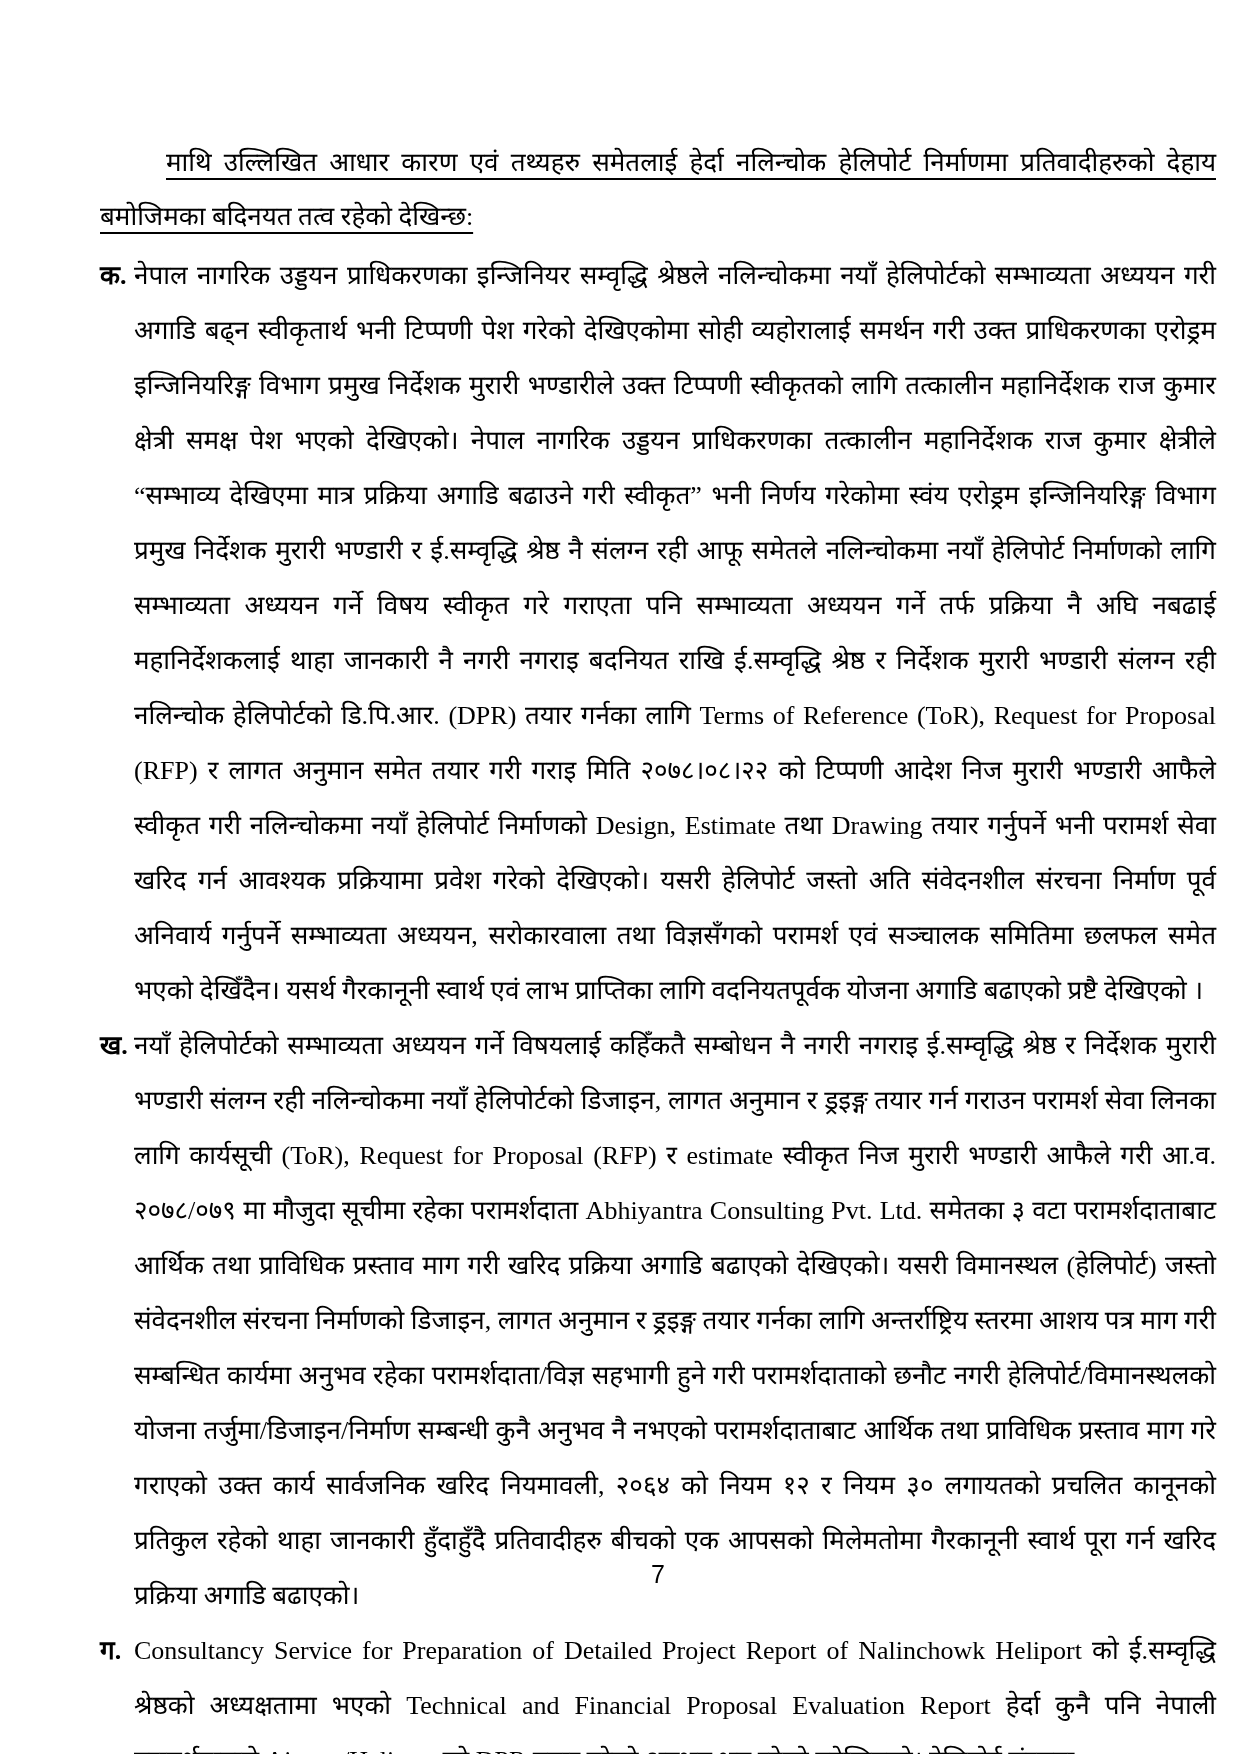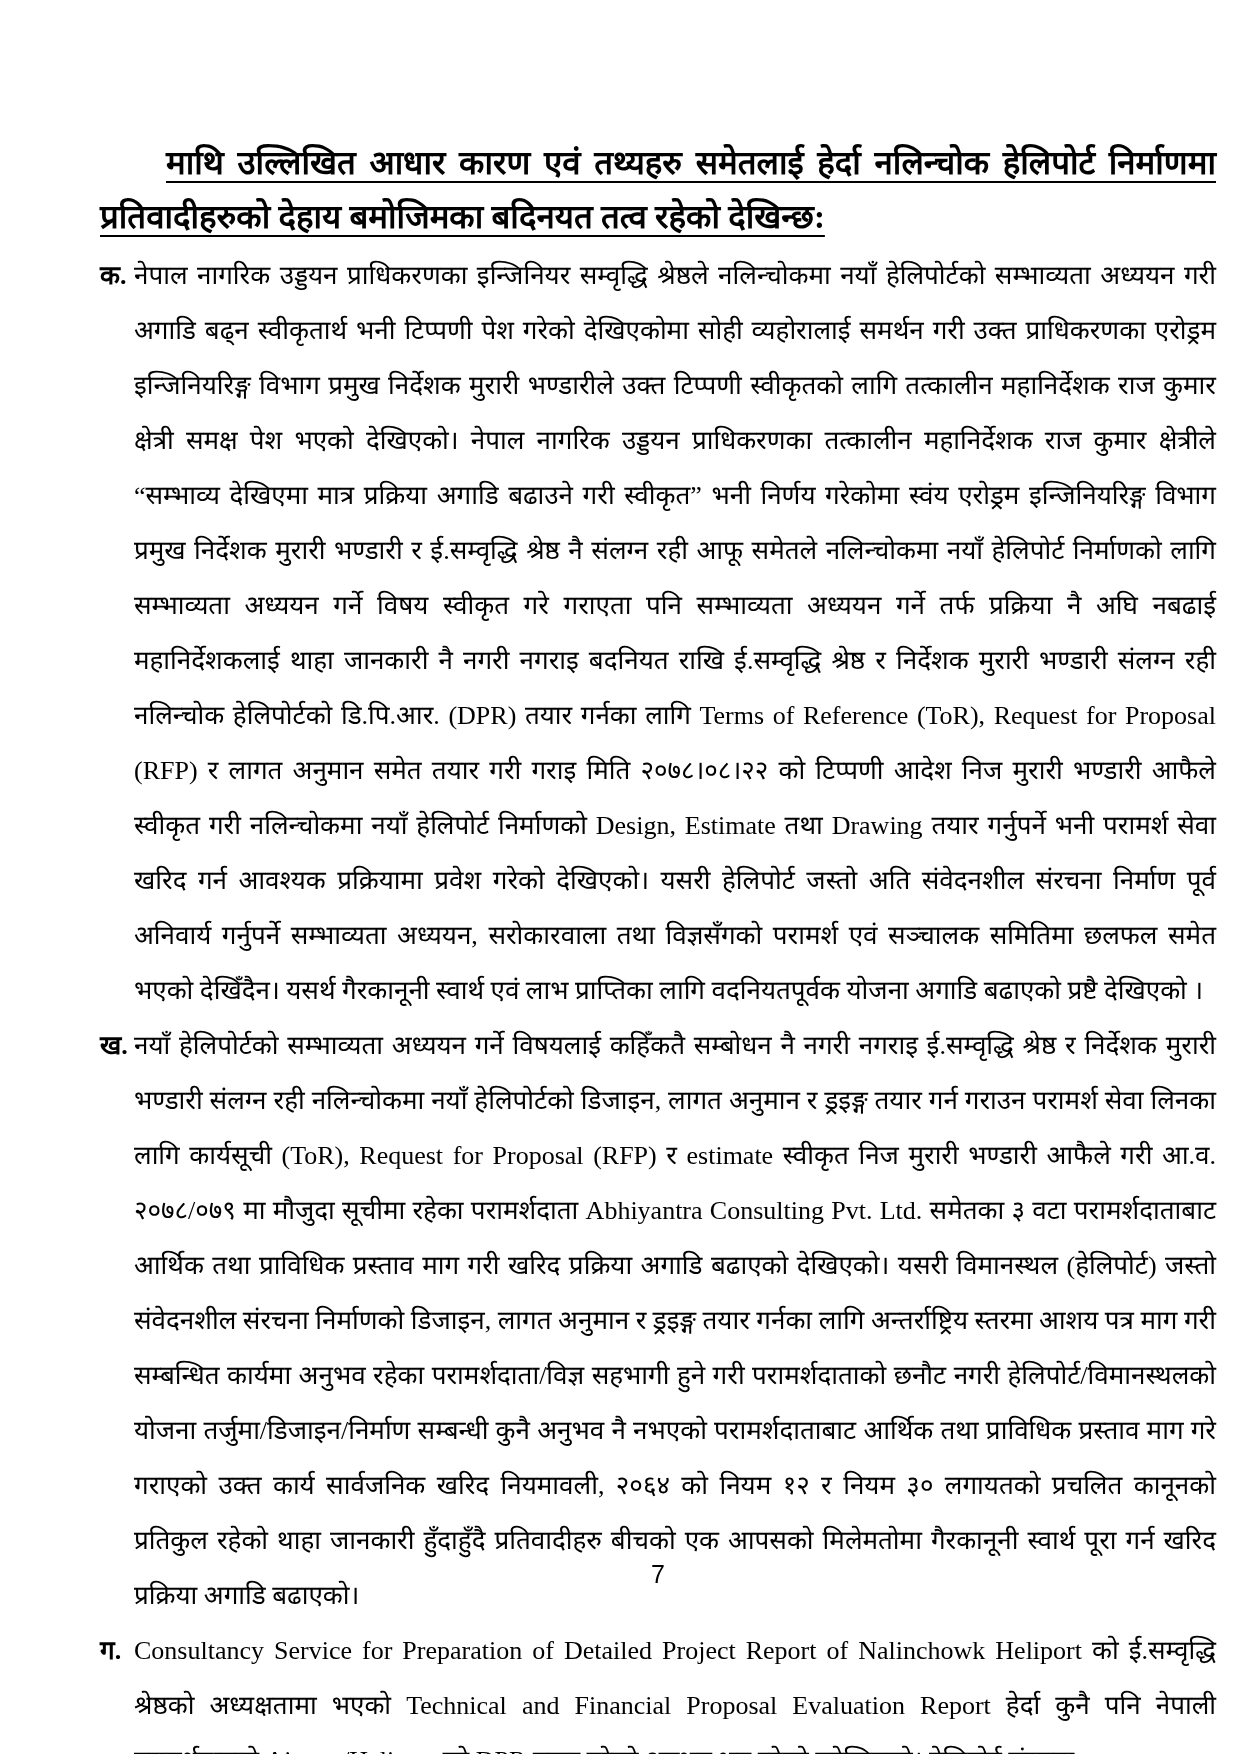--- a/index.html
+++ b/index.html
@@ -16,22 +16,22 @@
     font-family: "Liberation Serif", "DejaVu Serif", serif;
     overflow: hidden;
   }
   .content {
     position: absolute;
     top: 136px;
     left: 100px;
     width: 1116px;
   }
   .doc-heading {
-    font-weight: bold;
-    font-size: 33px;
+    font-weight: normal;
+    font-size: 26px;
     line-height: 54px;
     text-align: justify;
     text-indent: 66px;
     text-decoration: underline;
     text-underline-offset: 7px;
     text-decoration-thickness: 2px;
     margin: 0 0 4px 0;
   }
   .item {
     position: relative;

